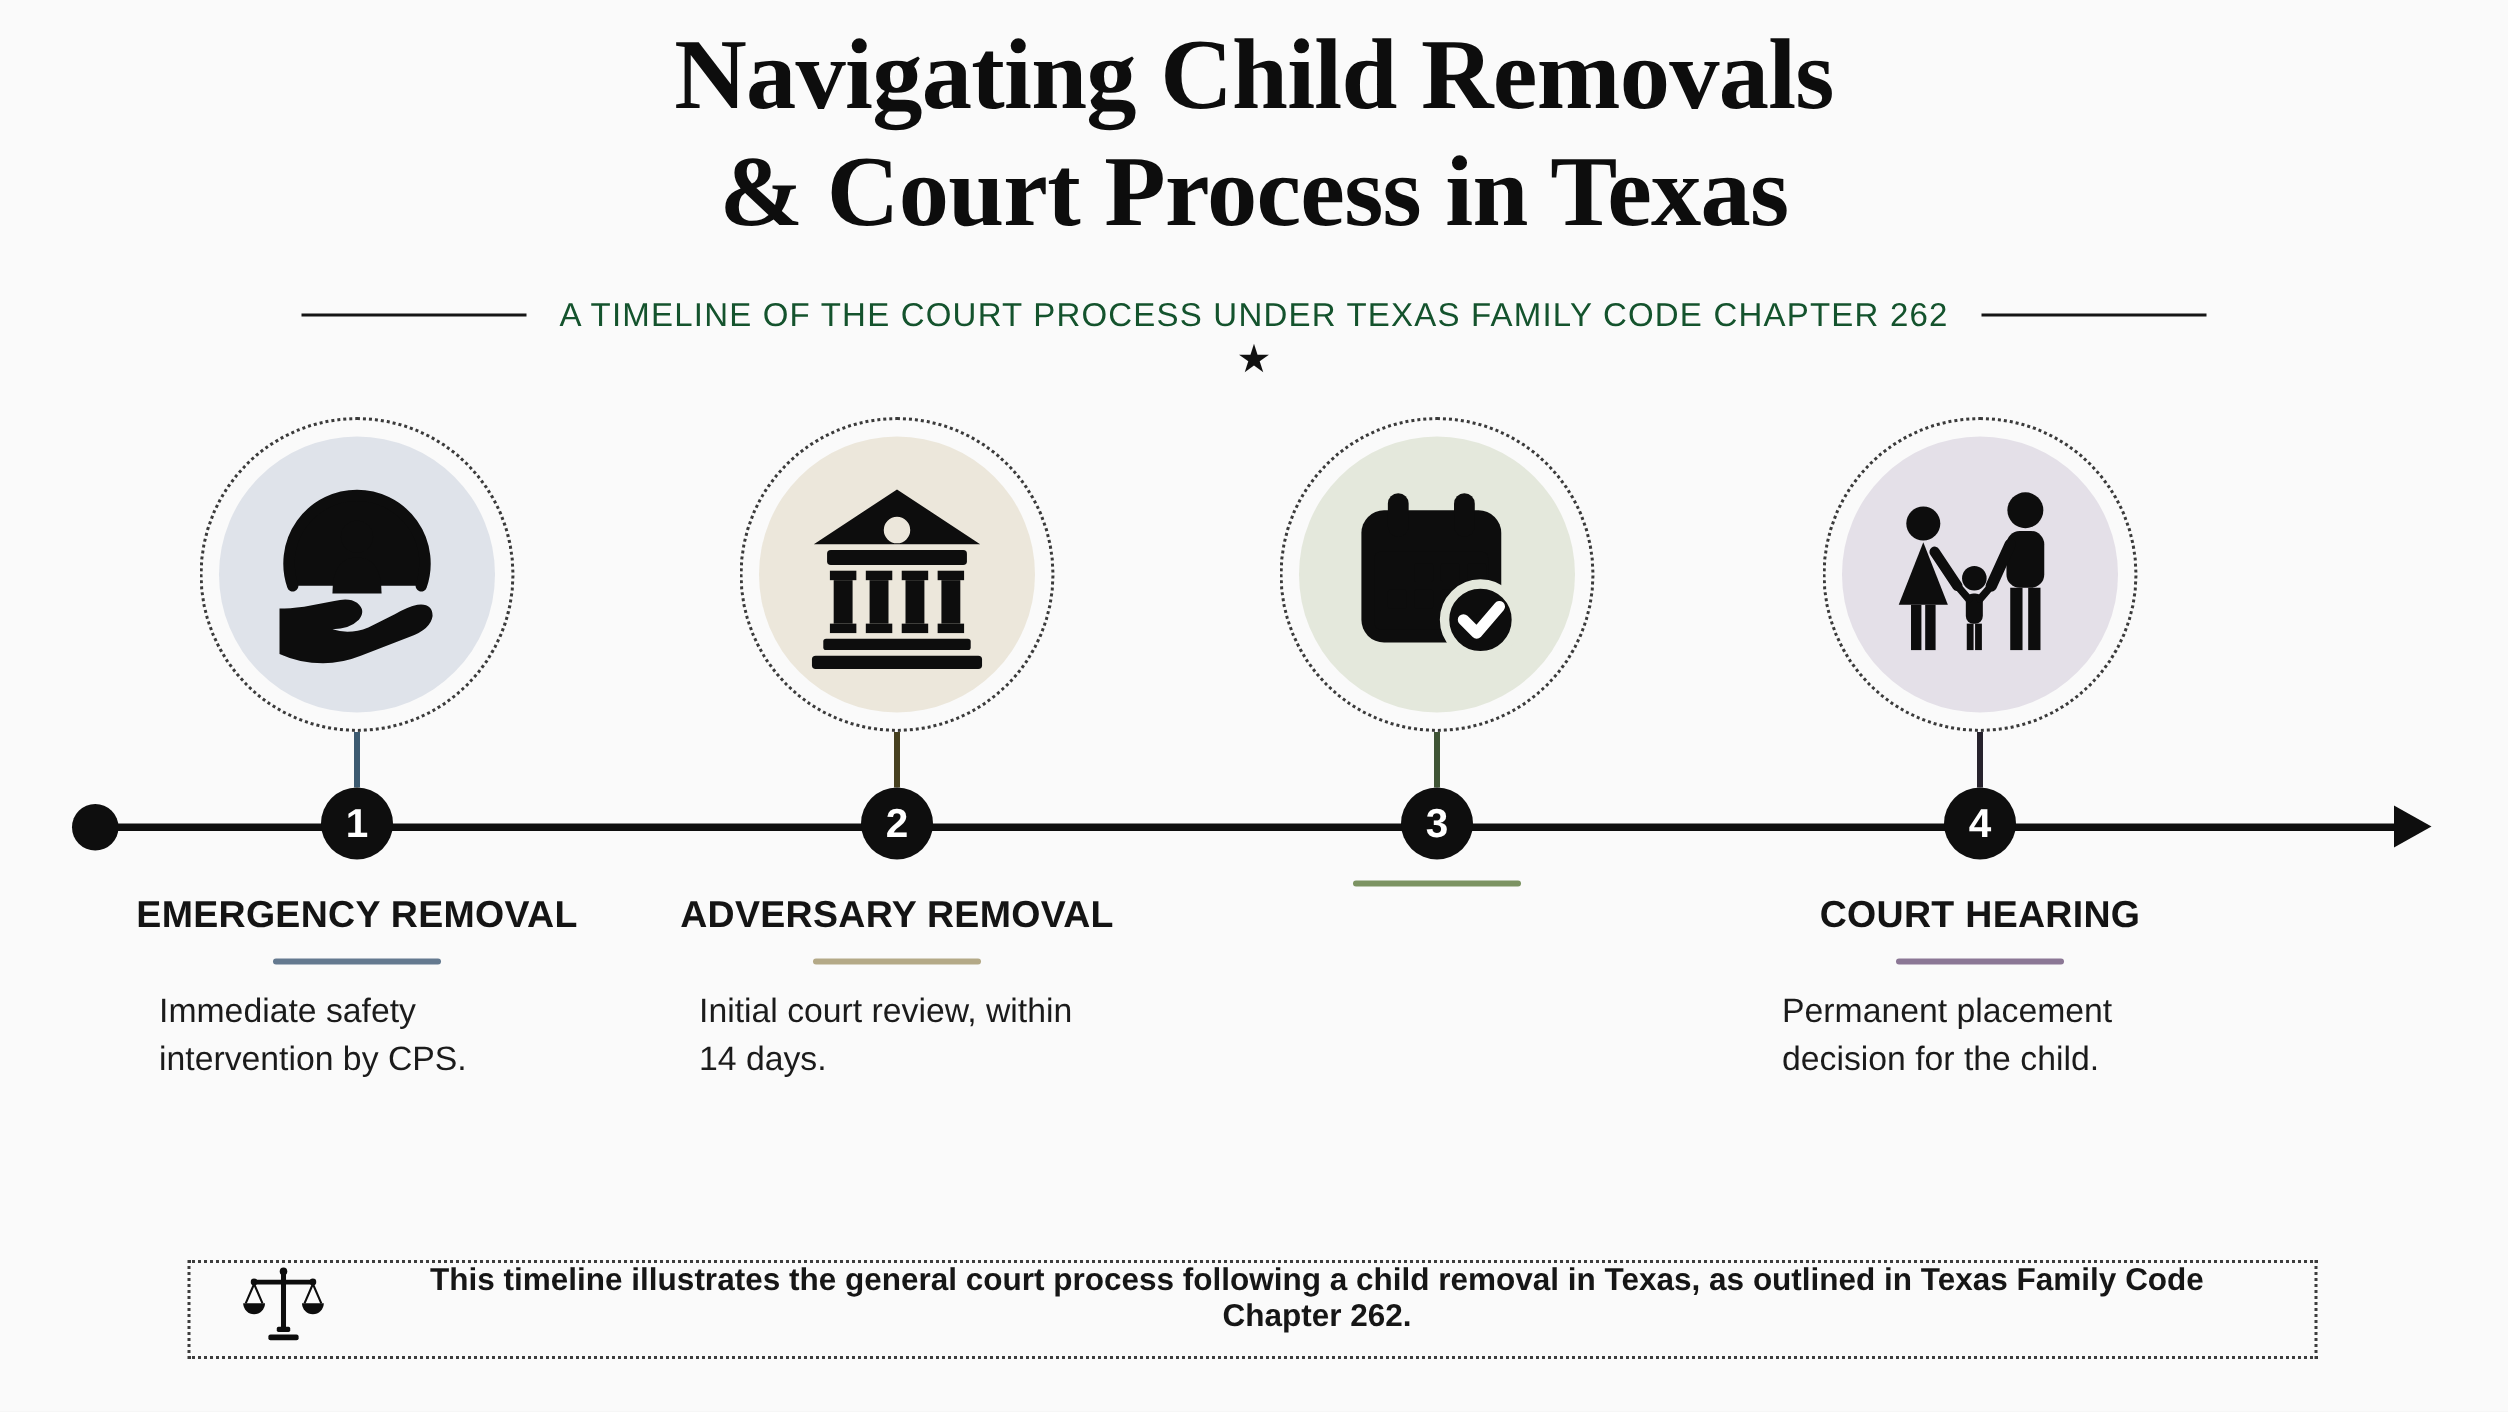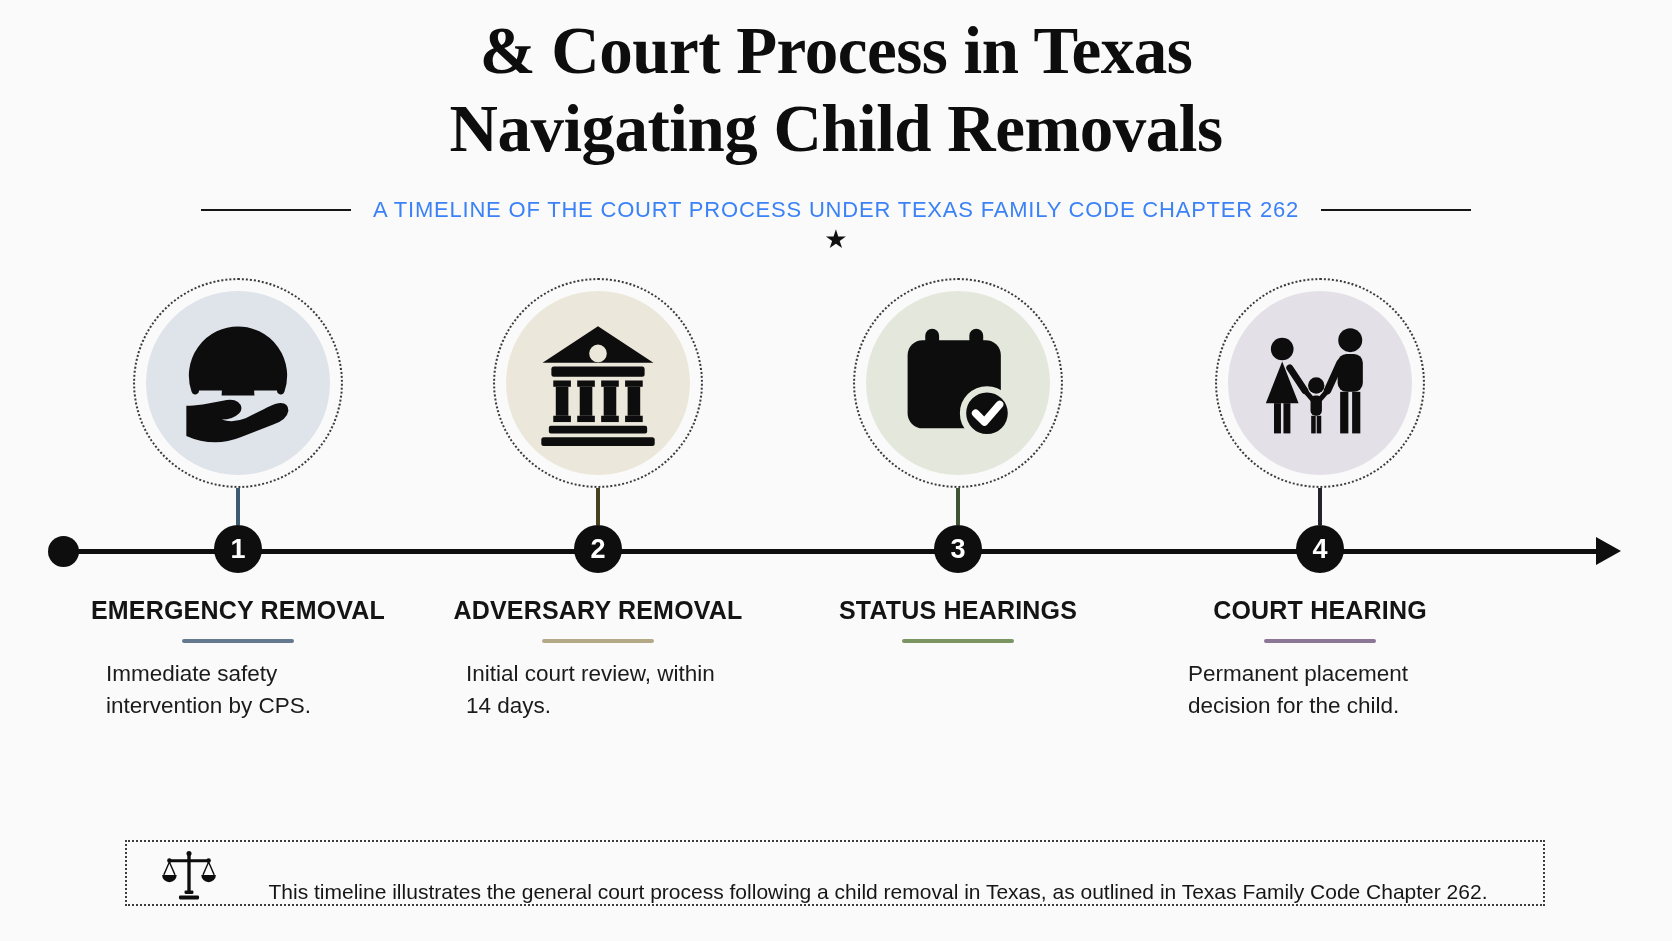--- a/index.html
+++ b/index.html
@@ -13,21 +13,21 @@
     position:absolute;top:12px;left:0;width:100%;text-align:center;
     font-family:"Liberation Serif", serif;font-weight:700;
     font-size:67px;line-height:1.16;letter-spacing:-0.5px;color:#0d0d0d;
   }
   .subtitle-row{
     position:absolute;top:197px;left:0;width:100%;
     display:flex;align-items:center;justify-content:center;gap:22px;
   }
   .sub-line{width:150px;height:2px;background:#151515;}
   .subtitle{
-    font-size:22px;font-weight:500;letter-spacing:0.8px;color:#3b82f6;white-space:nowrap;
+    font-size:22px;font-weight:500;letter-spacing:0.8px;color:#14532d;white-space:nowrap;
   }
   .star{
     position:absolute;top:224px;left:0;width:100%;text-align:center;
     font-size:26px;color:#101010;
   }
   
   .axis-line{position:absolute;top:549px;left:64px;width:1540px;height:5px;background:#0e0e0e;}
   .axis-start-dot{position:absolute;top:536px;left:48px;width:31px;height:31px;border-radius:50%;background:#0e0e0e;}
   .axis-arrow{
     position:absolute;top:537px;left:1596px;width:0;height:0;
@@ -62,34 +62,34 @@
   }
   .accent-bar{margin-top:14px;width:112px;height:4px;border-radius:2px;}
   .step-desc{
     margin-top:15px;font-size:22.5px;line-height:1.4;color:#1b1b1b;
     text-align:left;max-width:264px;
   }
   
   .footer-box{
     position:absolute;top:840px;left:125px;width:1420px;height:66px;
     border:2px dotted #3d3d3d;box-sizing:border-box;
-    display:flex;align-items:flex-end;padding:0 34px;gap:30px;
+    display:flex;align-items:flex-start;padding:0 34px;gap:30px;font-weight:bold;
   }
   .footer-icon{width:56px;height:56px;flex:0 0 auto;}
   .footer-icon *{fill:#0d0d0d;}
   .footer-note{flex:1;text-align:center;font-size:21px;color:#161616;}
 </style>
 </head>
 <body>
 
 <div class="canvas">
 
   <div class="title">
+    <div>Navigating Child Removals</div>
     <div>&amp; Court Process in Texas</div>
-    <div>Navigating Child Removals</div>
   </div>
 
   <div class="subtitle-row">
     <div class="sub-line"></div>
     <div class="subtitle">A TIMELINE OF THE COURT PROCESS UNDER TEXAS FAMILY CODE CHAPTER 262</div>
     <div class="sub-line"></div>
   </div>
 
   <div class="star">★</div>
 
@@ -159,21 +159,20 @@
           <rect x="24" y="58" width="10" height="10" rx="1.5"></rect>
             <rect x="38" y="58" width="10" height="10" rx="1.5"></rect>
             <rect x="52" y="58" width="10" height="10" rx="1.5"></rect>
           <circle cx="73" cy="74" r="19" fill="#0d0d0d" stroke="var(--disc)" stroke-width="5"></circle>
           <path d="M64 74 l7 7 L83 67" fill="none" stroke="#ffffff" stroke-width="6" stroke-linecap="round" stroke-linejoin="round"></path>
         </svg>
       </div>
     </div>
     <div class="connector" style="background-color: rgb(63, 84, 53);"></div>
     <div class="node">3</div>
-    <div class="step-title">STATUS HEARINGS</div>
     <div class="accent-bar" style="background-color: rgb(124, 147, 98);"></div>
   </div>
 
   <div class="step-col step-4">
     <div class="ring">
       <div class="disc" style="background-color: rgb(228, 224, 232); --disc: #e4e0e8;">
         <svg class="step-icon" viewBox="0 0 100 100">
           <circle cx="20" cy="23" r="9"></circle>
           <path d="M20 33 L7 66 L33 66 Z"></path>
           <rect x="13.5" y="66" width="5.5" height="24"></rect>

